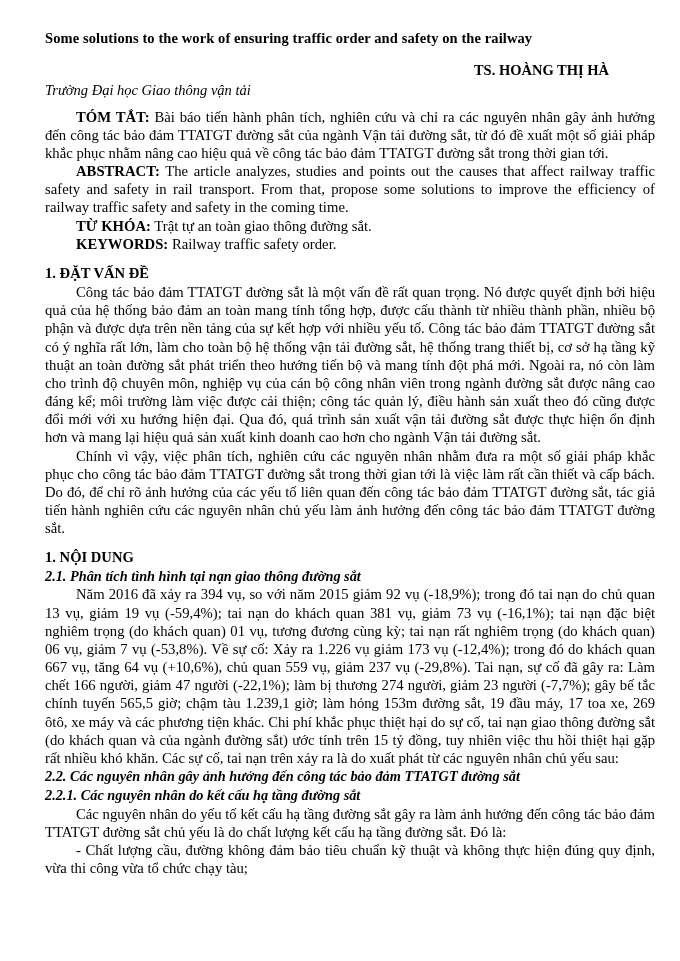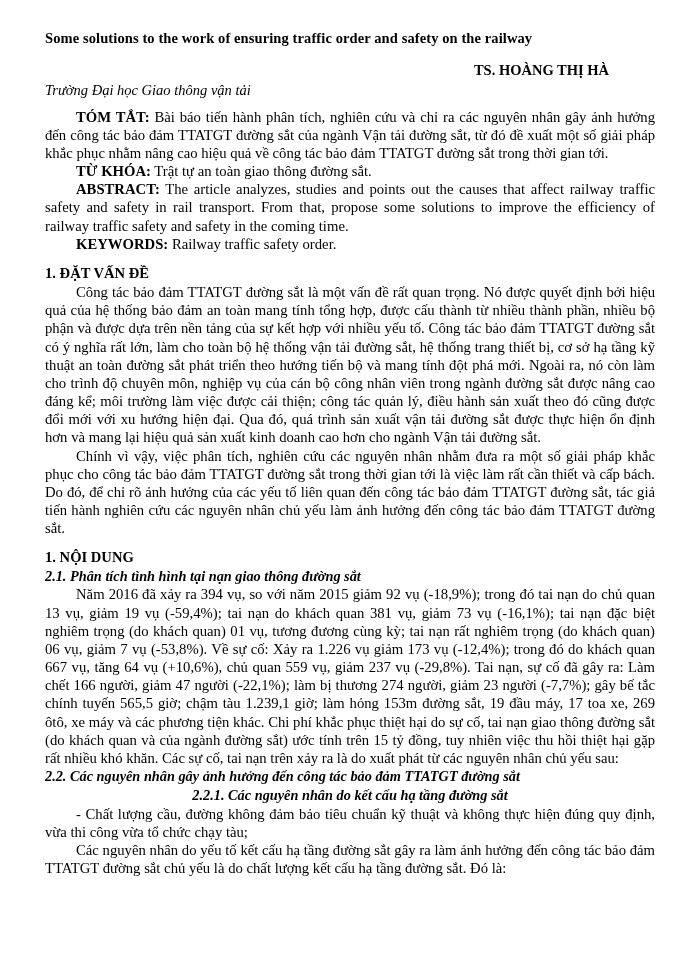--- a/index.html
+++ b/index.html
@@ -69,50 +69,50 @@
     line-height: 1.25;
     text-align: left;
     font-style: italic;
   }
   h4.subsubsec {
     font-size: 14.3px;
     font-weight: bold;
     font-style: italic;
     margin: 1px 0 0 0;
     line-height: 1.25;
-    text-align: center;
+    text-align: left;
   }
 </style>
 </head>
 <body>
 
 <div class="page">
 
   <h1 class="doc-title">Some solutions to the work of ensuring traffic order and safety on the railway</h1>
 
   <div class="author">TS. HOÀNG THỊ HÀ</div>
   <div class="affiliation">Trường Đại học Giao thông vận tải</div>
 
   <p class="para"><span class="lbl">TÓM TẮT:</span><span> Bài báo tiến hành phân tích, nghiên cứu và chỉ ra các nguyên nhân gây ảnh hưởng đến công tác bảo đảm TTATGT đường sắt của ngành Vận tải đường sắt, từ đó đề xuất một số giải pháp khắc phục nhằm nâng cao hiệu quả về công tác bảo đảm TTATGT đường sắt trong thời gian tới.</span></p>
 
+  <p class="para"><span class="lbl">ABSTRACT:</span><span> The article analyzes, studies and points out the causes that affect railway traffic safety and safety in rail transport. From that, propose some solutions to improve the efficiency of railway traffic safety and safety in the coming time.</span></p>
+
   <p class="para"><span class="lbl">TỪ KHÓA:</span><span> Trật tự an toàn giao thông đường sắt.</span></p>
-
-  <p class="para"><span class="lbl">ABSTRACT:</span><span> The article analyzes, studies and points out the causes that affect railway traffic safety and safety in rail transport. From that, propose some solutions to improve the efficiency of railway traffic safety and safety in the coming time.</span></p>
 
   <p class="para"><span class="lbl">KEYWORDS:</span><span> Railway traffic safety order.</span></p>
 
   <h2 class="sec">1. ĐẶT VẤN ĐỀ</h2>
 
   <p class="para">Công tác bảo đảm TTATGT đường sắt là một vấn đề rất quan trọng. Nó được quyết định bởi hiệu quả của hệ thống bảo đảm an toàn mang tính tổng hợp, được cấu thành từ nhiều thành phần, nhiều bộ phận và được dựa trên nền tảng của sự kết hợp với nhiều yếu tố. Công tác bảo đảm TTATGT đường sắt có ý nghĩa rất lớn, làm cho toàn bộ hệ thống vận tải đường sắt, hệ thống trang thiết bị, cơ sở hạ tầng kỹ thuật an toàn đường sắt phát triển theo hướng tiến bộ và mang tính đột phá mới. Ngoài ra, nó còn làm cho trình độ chuyên môn, nghiệp vụ của cán bộ công nhân viên trong ngành đường sắt được nâng cao đáng kể; môi trường làm việc được cải thiện; công tác quản lý, điều hành sản xuất theo đó cũng được đổi mới với xu hướng hiện đại. Qua đó, quá trình sản xuất vận tải đường sắt được thực hiện ổn định hơn và mang lại hiệu quả sản xuất kinh doanh cao hơn cho ngành Vận tải đường sắt.</p>
   <p class="para">Chính vì vậy, việc phân tích, nghiên cứu các nguyên nhân nhằm đưa ra một số giải pháp khắc phục cho công tác bảo đảm TTATGT đường sắt trong thời gian tới là việc làm rất cần thiết và cấp bách. Do đó, để chỉ rõ ảnh hưởng của các yếu tố liên quan đến công tác bảo đảm TTATGT đường sắt, tác giả tiến hành nghiên cứu các nguyên nhân chủ yếu làm ảnh hưởng đến công tác bảo đảm TTATGT đường sắt.</p>
 
   <h2 class="sec">1. NỘI DUNG</h2>
   <h3 class="subsec">2.1. Phân tích tình hình tại nạn giao thông đường sắt</h3>
 
   <p class="para">Năm 2016 đã xảy ra 394 vụ, so với năm 2015 giảm 92 vụ (-18,9%); trong đó tai nạn do chủ quan 13 vụ, giảm 19 vụ (-59,4%); tai nạn do khách quan 381 vụ, giảm 73 vụ (-16,1%); tai nạn đặc biệt nghiêm trọng (do khách quan) 01 vụ, tương đương cùng kỳ; tai nạn rất nghiêm trọng (do khách quan) 06 vụ, giảm 7 vụ (-53,8%). Về sự cố: Xảy ra 1.226 vụ giảm 173 vụ (-12,4%); trong đó do khách quan 667 vụ, tăng 64 vụ (+10,6%), chủ quan 559 vụ, giảm 237 vụ (-29,8%). Tai nạn, sự cố đã gây ra: Làm chết 166 người, giảm 47 người (-22,1%); làm bị thương 274 người, giảm 23 người (-7,7%); gây bế tắc chính tuyến 565,5 giờ; chậm tàu 1.239,1 giờ; làm hỏng 153m đường sắt, 19 đầu máy, 17 toa xe, 269 ôtô, xe máy và các phương tiện khác. Chi phí khắc phục thiệt hại do sự cố, tai nạn giao thông đường sắt (do khách quan và của ngành đường sắt) ước tính trên 15 tỷ đồng, tuy nhiên việc thu hồi thiệt hại gặp rất nhiều khó khăn. Các sự cố, tai nạn trên xảy ra là do xuất phát từ các nguyên nhân chủ yếu sau:</p>
 
   <h3 class="subsec">2.2. Các nguyên nhân gây ảnh hưởng đến công tác bảo đảm TTATGT đường sắt</h3>
   <h4 class="subsubsec">2.2.1. Các nguyên nhân do kết cấu hạ tầng đường sắt</h4>
 
+  <p class="para">Các nguyên nhân do yếu tố kết cấu hạ tầng đường sắt gây ra làm ảnh hưởng đến công tác bảo đảm TTATGT đường sắt chủ yếu là do chất lượng kết cấu hạ tầng đường sắt. Đó là:</p>
   <p class="para">- Chất lượng cầu, đường không đảm bảo tiêu chuẩn kỹ thuật và không thực hiện đúng quy định, vừa thi công vừa tổ chức chạy tàu;</p>
-  <p class="para">Các nguyên nhân do yếu tố kết cấu hạ tầng đường sắt gây ra làm ảnh hưởng đến công tác bảo đảm TTATGT đường sắt chủ yếu là do chất lượng kết cấu hạ tầng đường sắt. Đó là:</p>
 
 </div>
 
 </body></html>

